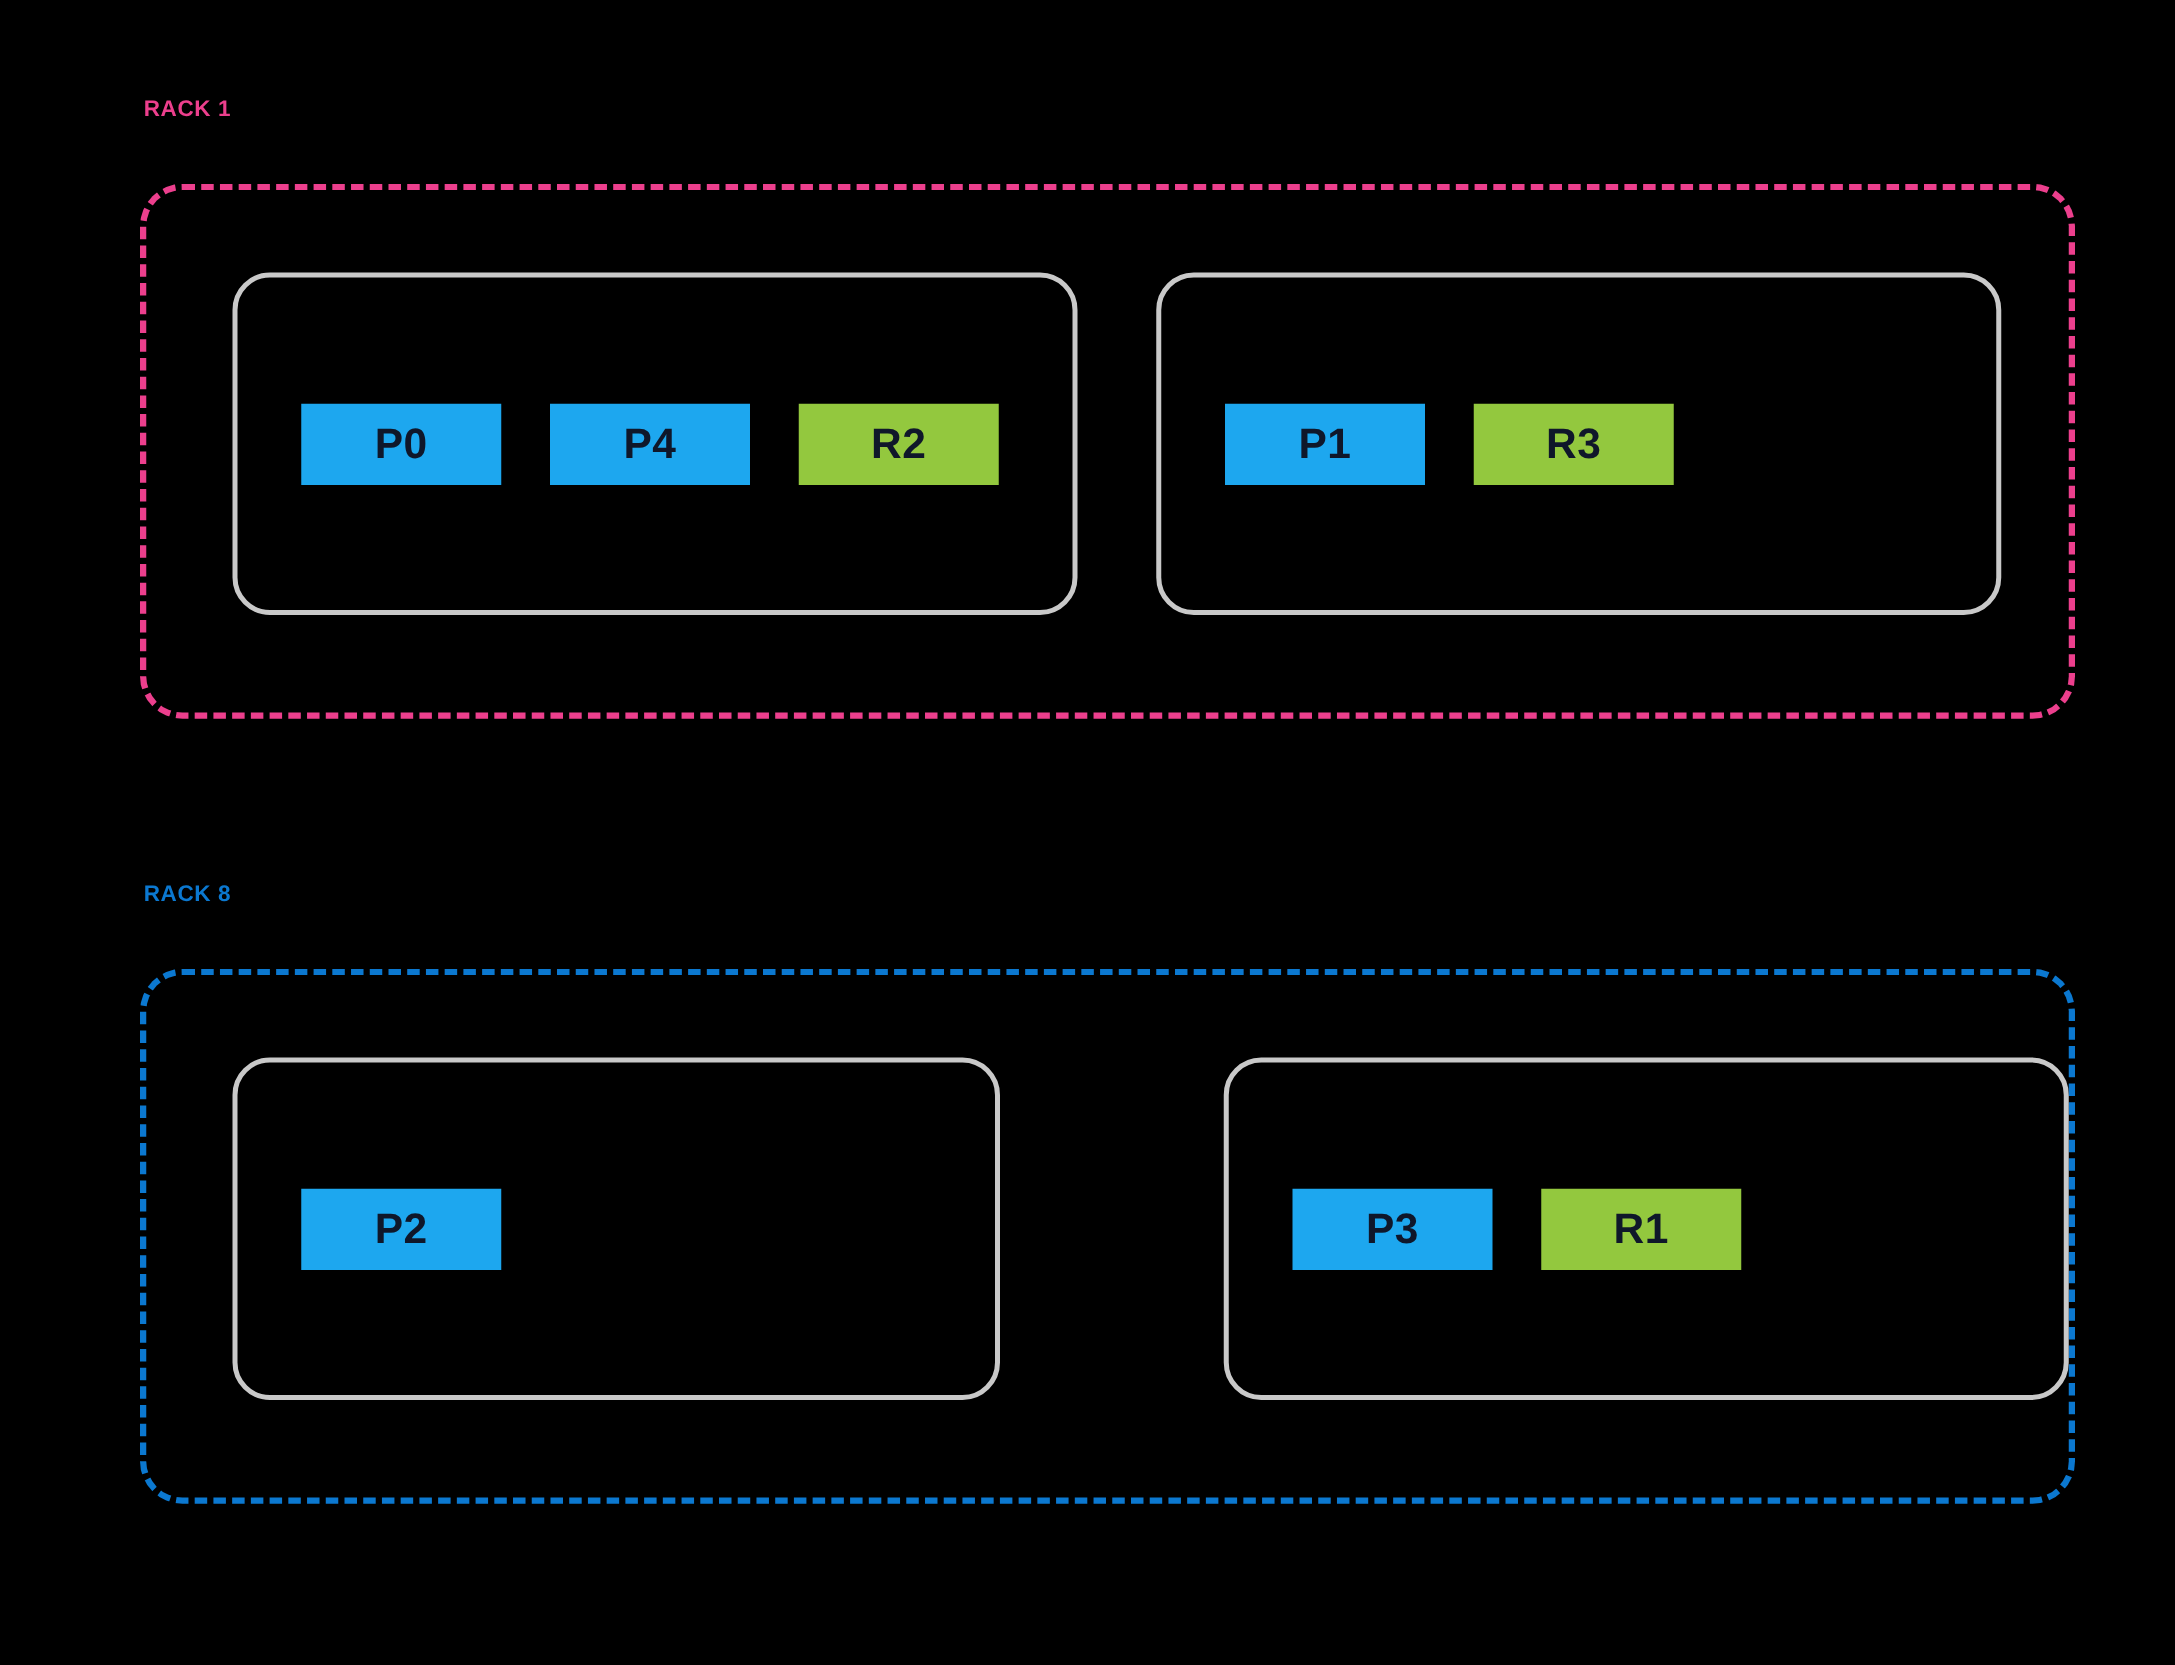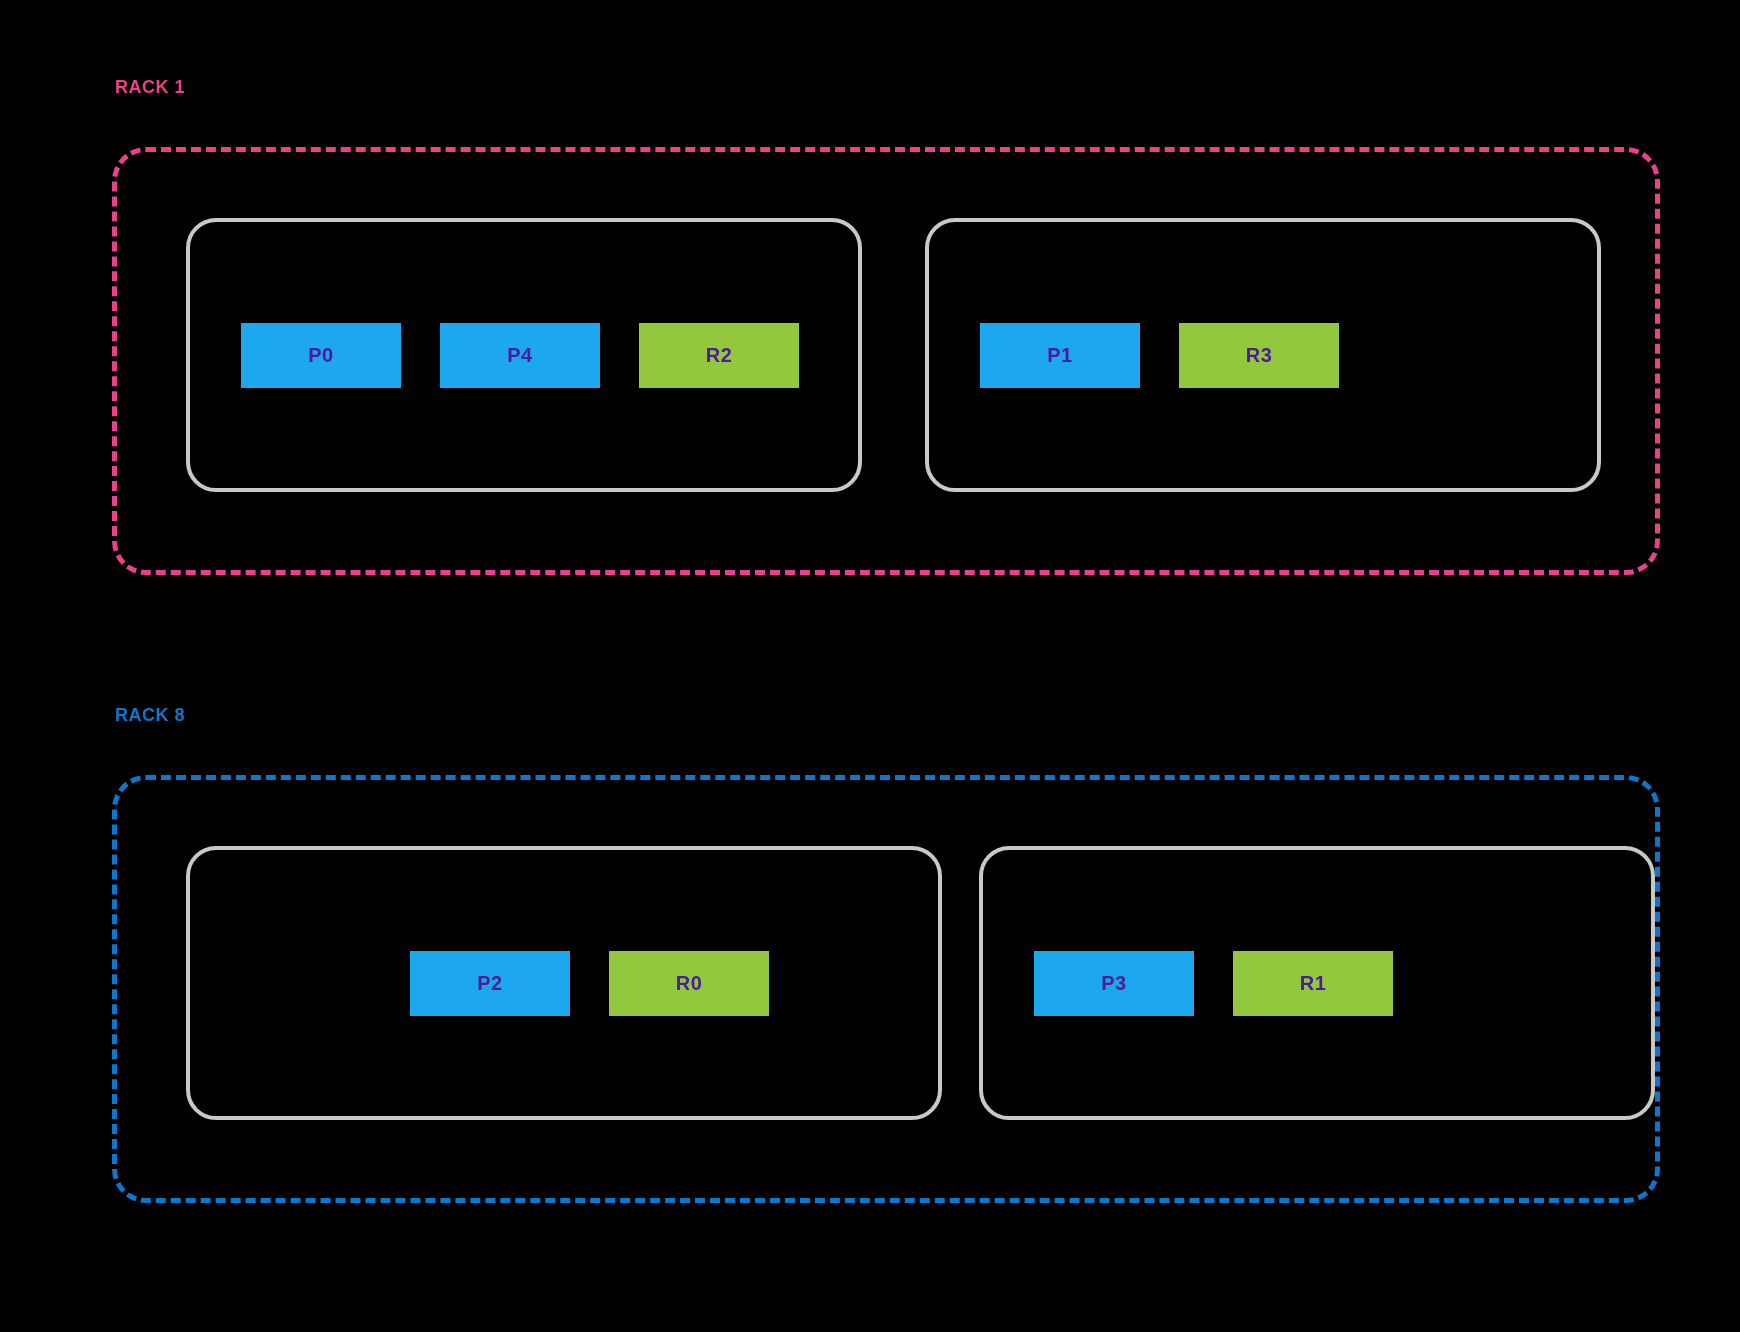--- a/index.html
+++ b/index.html
@@ -64,23 +64,23 @@
     padding-left: 51px;
   }
 
   
   .shard {
     width: 160px;
     height: 65px;
     display: flex;
     align-items: center;
     justify-content: center;
-    font-size: 20px;
+    font-size: 34px;
     font-weight: bold;
-    color: #4c1d95;
+    color: #0f172a;
     letter-spacing: 0.5px;
     user-select: none;
     flex: none;
   }
   .shard.primary { background: #1da7ef; }
   .shard.replica { background: #93c83e; }
 </style>
 </head>
 <body>
 
@@ -107,24 +107,23 @@
       </div>
     </div>
   </div>
 
   <div class="rack-group" style="left:0; top:628px; width:1740px; height:620px;">
 
     <div class="rack-label" style="left:115px; top:78px; color:#0b78d0;">RACK 8</div>
 
     <div class="rack-box" style="left:112px; top:147px; width:1548px; height:428px; border-color:#0b78d0;"></div>
 
-    <div class="node-box" style="left:186px; top:218px; width:756px; height:274px;justify-content:center;">
+    <div class="node-box" style="left:186px; top:218px; width:614px; height:274px;">
       <div class="node-inner">
         <div class="shard primary">P2</div>
-        <div class="shard replica">R0</div>
       </div>
     </div>
 
     <div class="node-box" style="left:979px; top:218px; width:676px; height:274px;">
       <div class="node-inner">
         <div class="shard primary">P3</div>
         <div class="shard replica">R1</div>
       </div>
     </div>
   </div>

